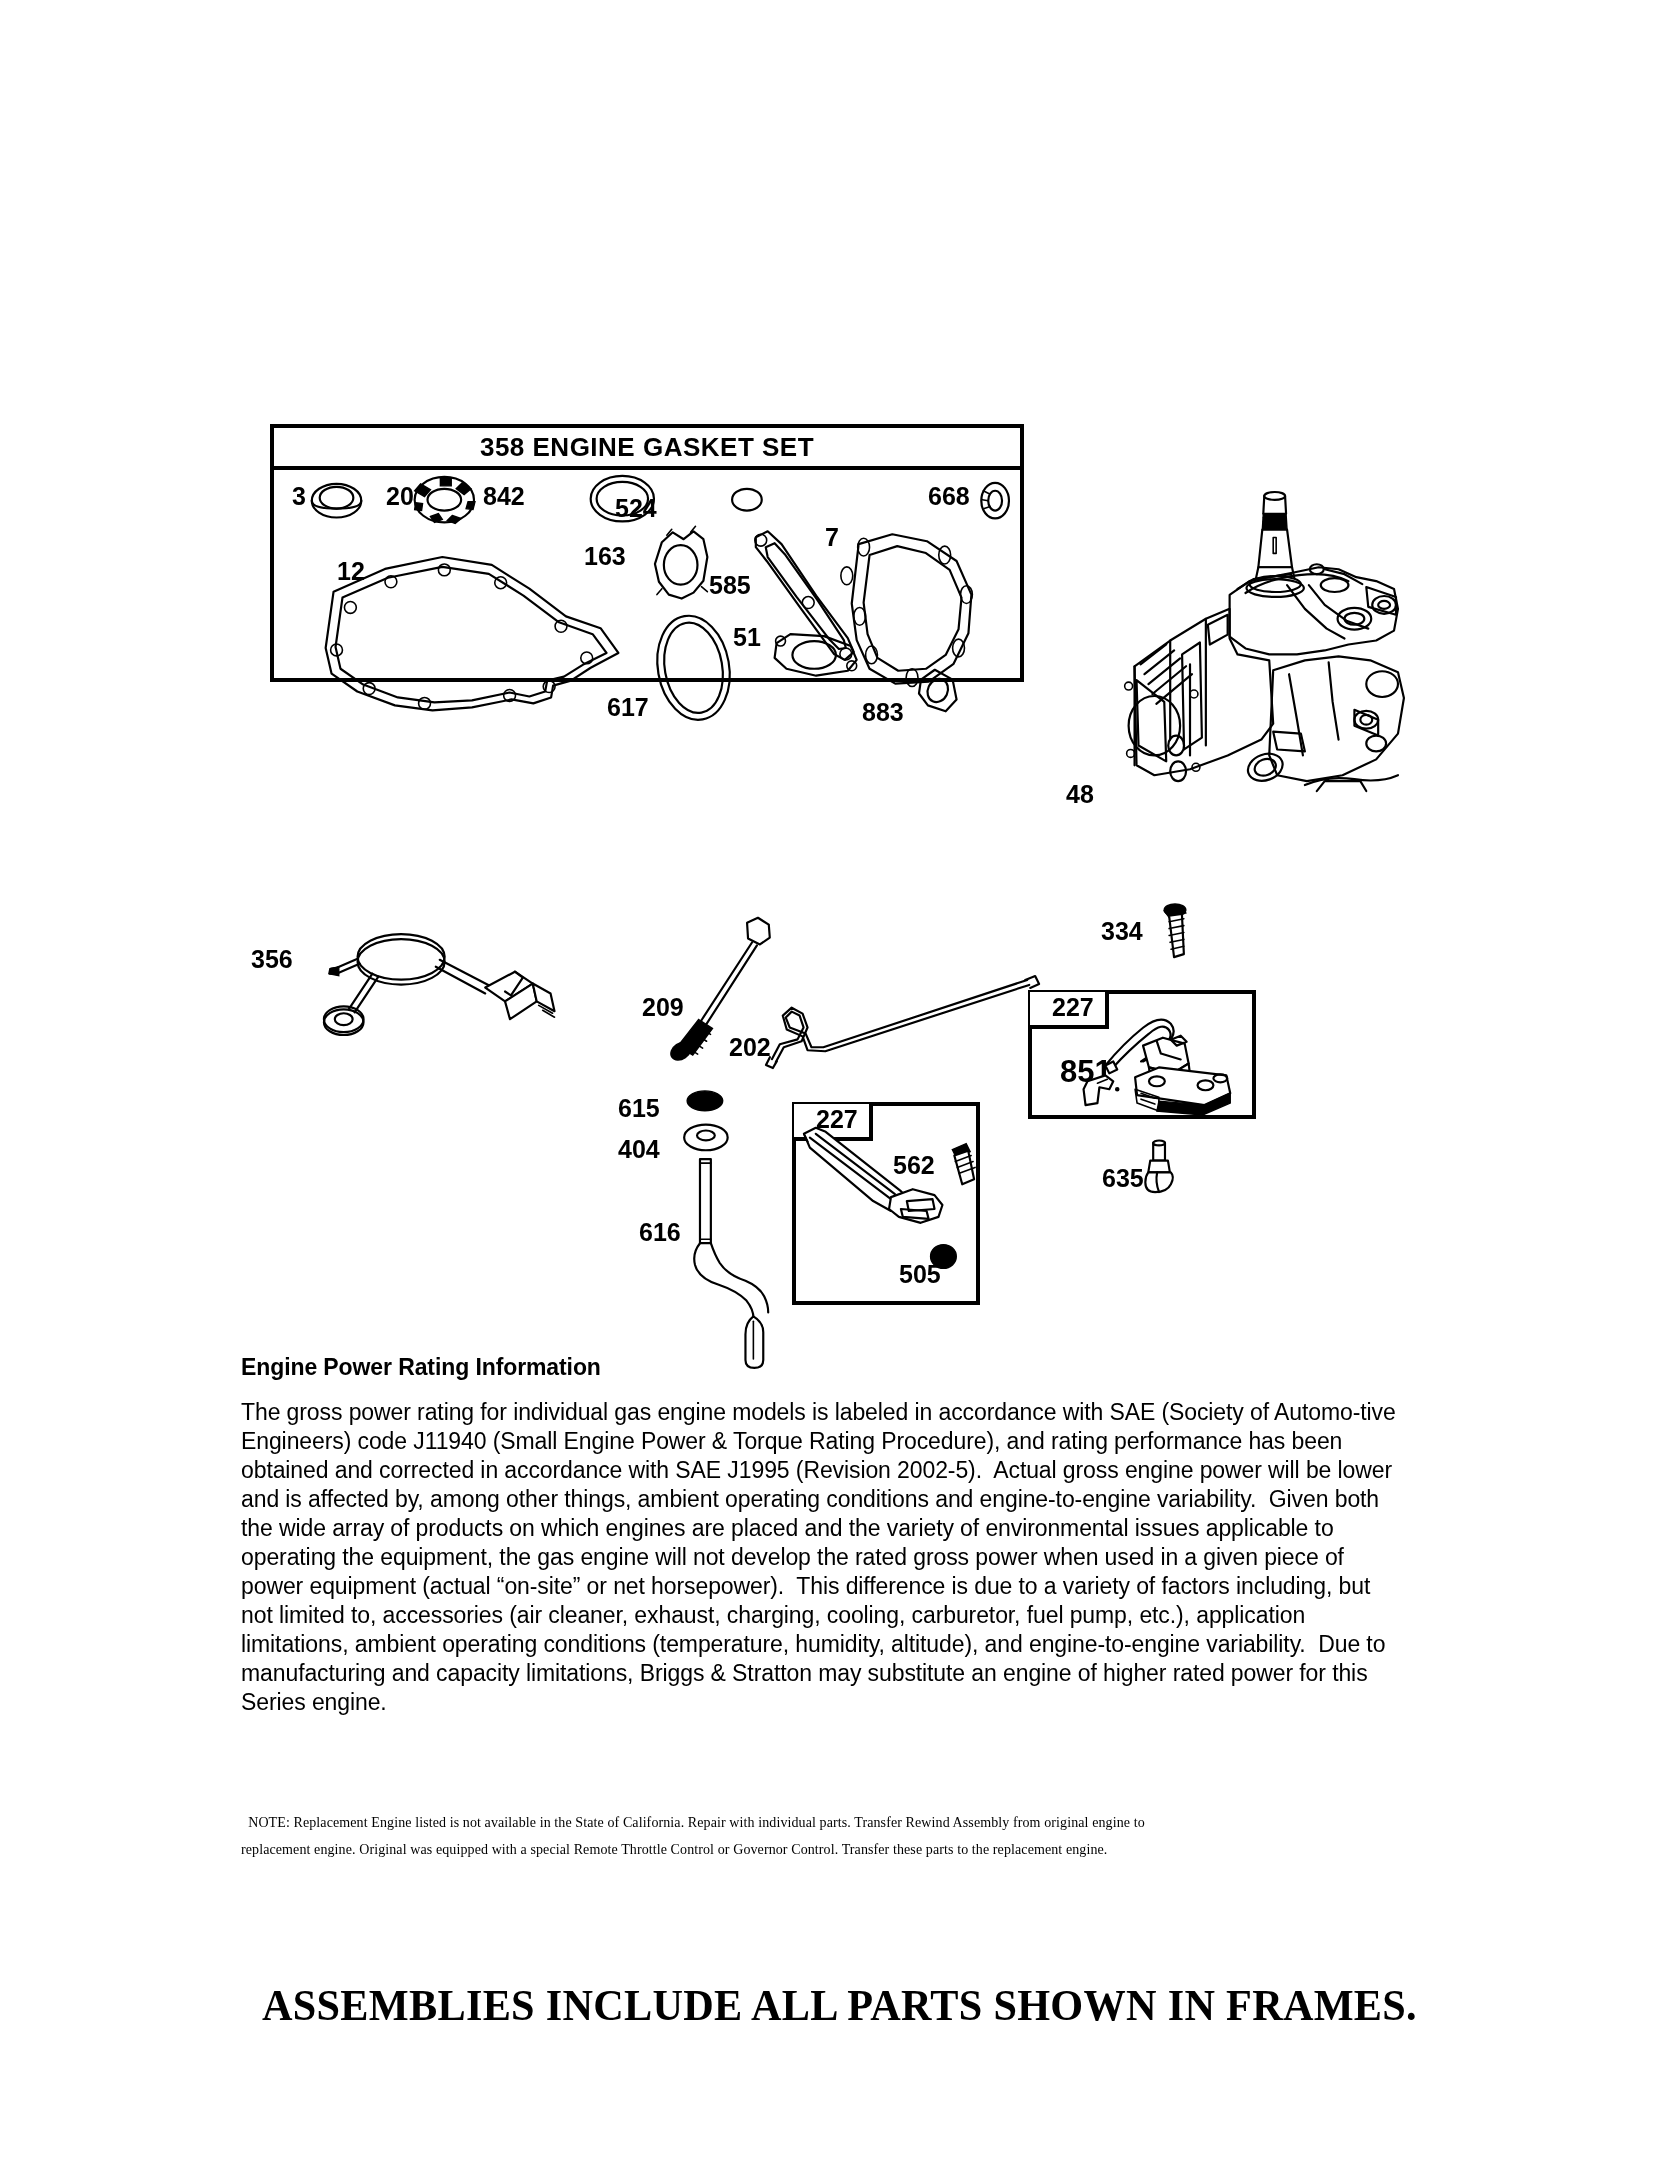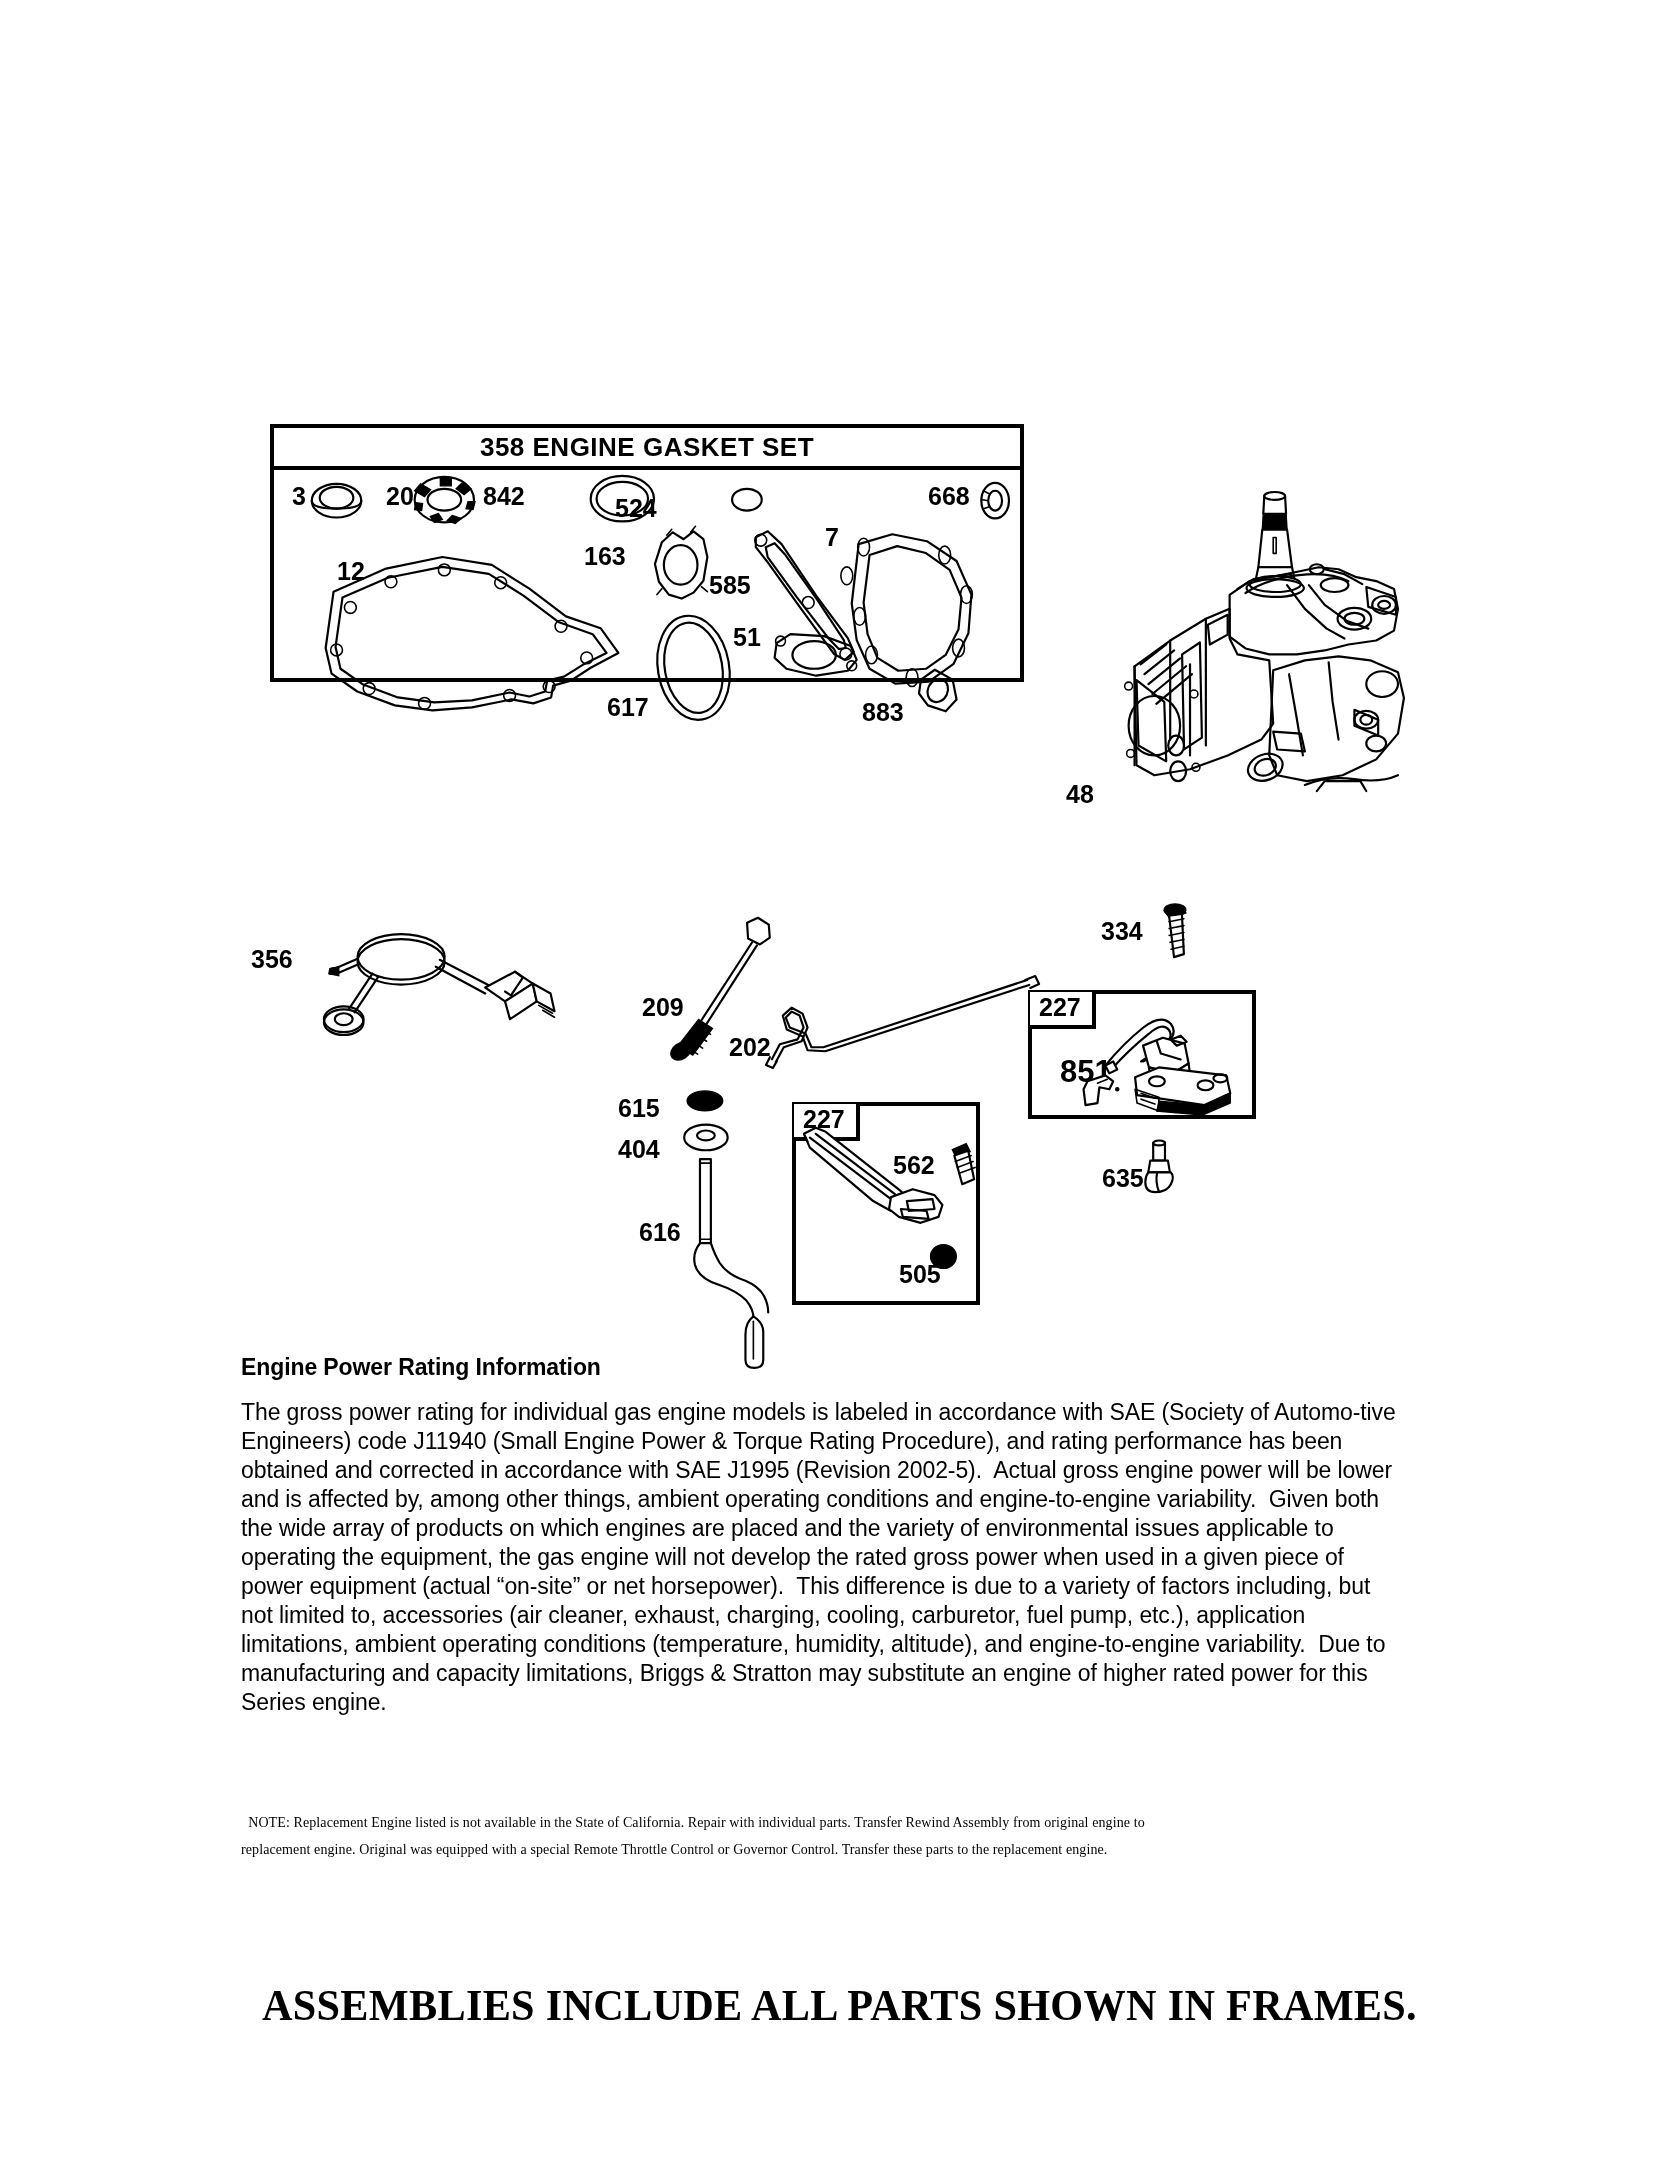--- a/index.html
+++ b/index.html
@@ -67,21 +67,21 @@
     background: #fff;
   }
   .part-frame-tag {
     position: absolute;
     left: -2px;
     top: -2px;
     border: 4px solid #000;
     border-left: none;
     border-top: none;
     box-sizing: border-box;
-    padding: 3px 11px 5px 9px;
+    padding: 3px 11px 5px 22px;
     background: #fff;
     font-family: "Liberation Sans", sans-serif;
     font-weight: bold;
     font-size: 25px;
     line-height: 1;
   }
 
   
   #power-rating-heading {
     position: absolute;

